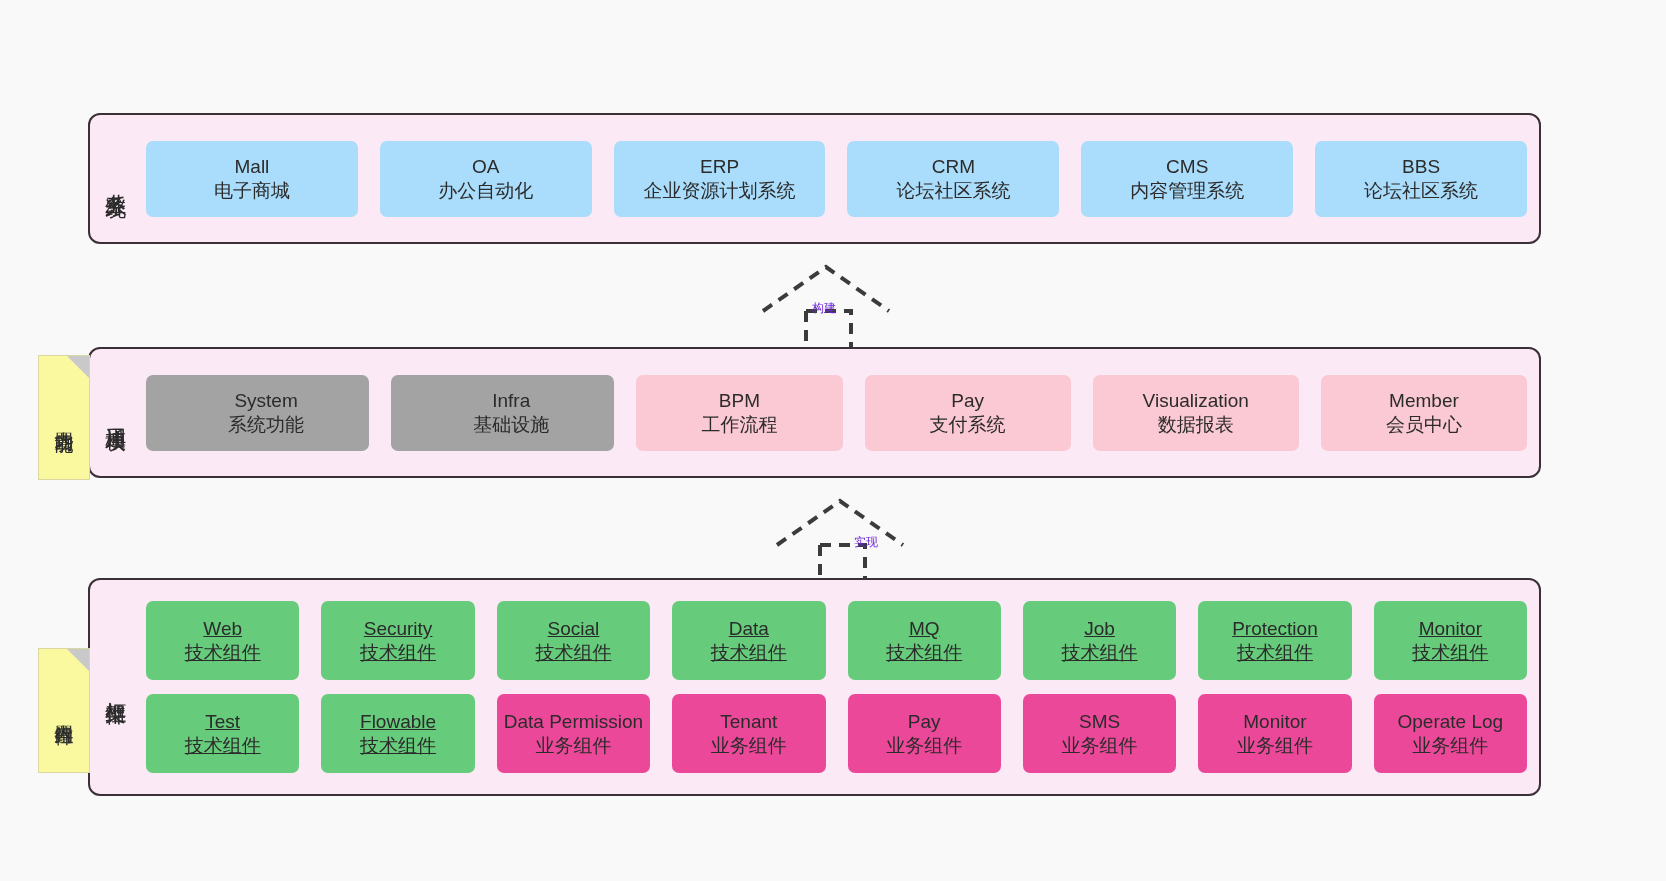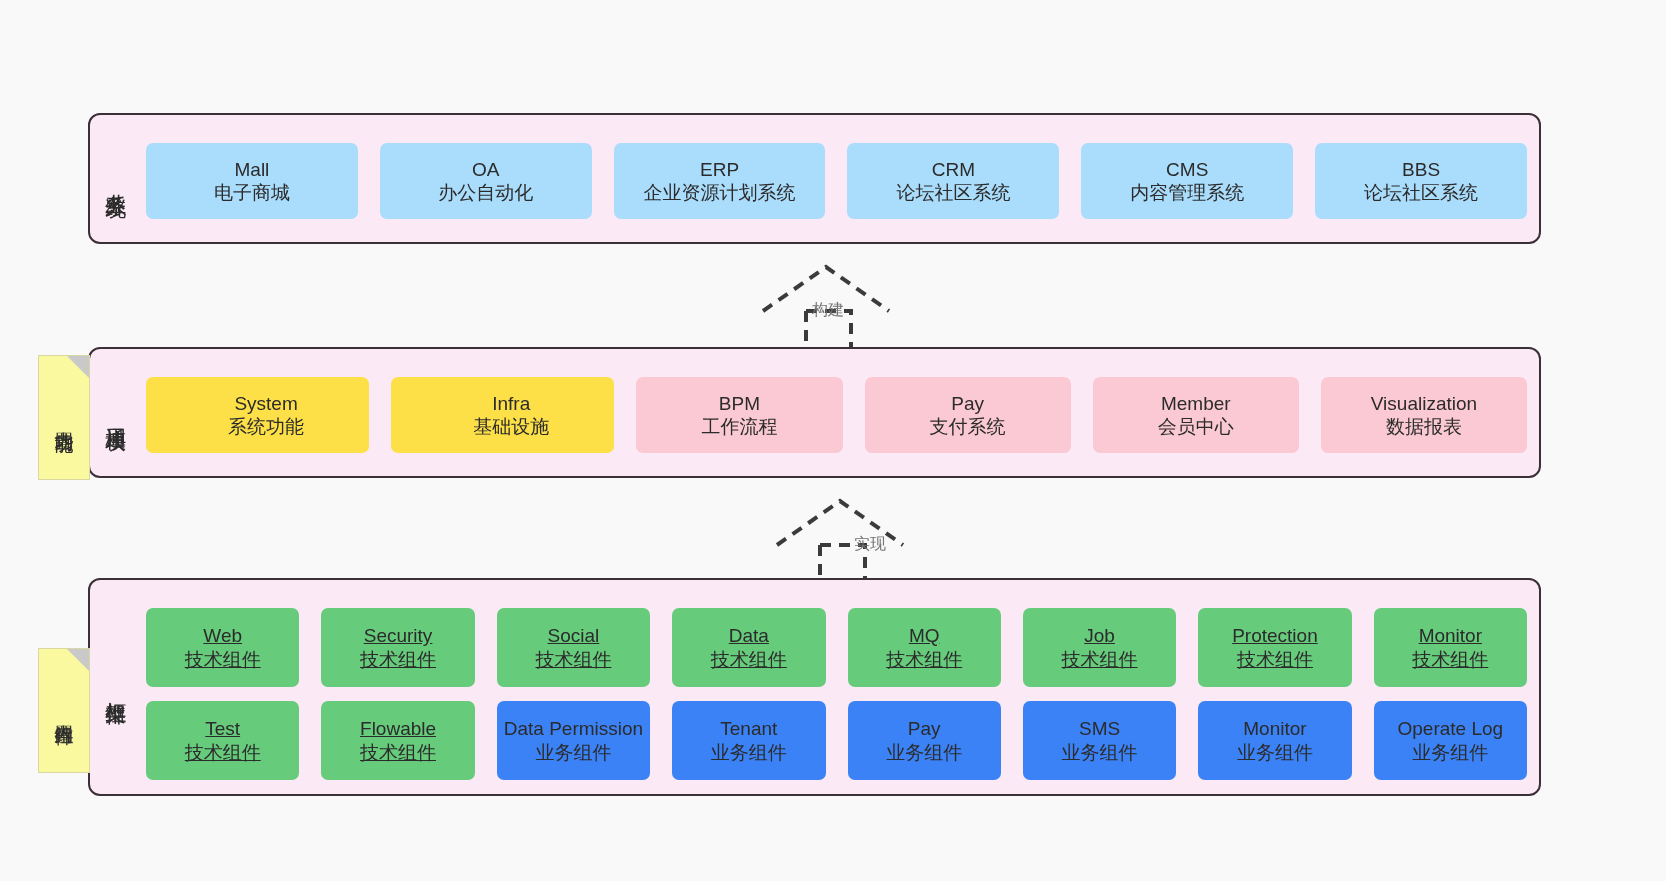--- a/index.html
+++ b/index.html
@@ -35,24 +35,23 @@
     color:#2b2b2b;
     writing-mode:vertical-rl;
     text-orientation:upright;
     white-space:pre;
     user-select:none;
   }
   .layer-body{
     flex:1 1 auto;
     display:flex;
     flex-direction:column;
-    justify-content:flex-start;
+    justify-content:center;
     padding:0 12px 0 4px;
     gap:18px;
-    margin-top:28px;
   }
   .row{
     display:flex;
     gap:22px;
     align-items:stretch;
   }
   .cell{
     flex:1 1 0;
     border-radius:7px;
     display:flex;
@@ -65,24 +64,24 @@
     color:#2b2b2b;
     box-sizing:border-box;
     padding:6px 4px;
     min-width:0;
   }
   .cell .l1{white-space:normal;}
   .cell .l2{white-space:normal;}
 
   
   .c-blue       {background:#aadcfb;}
-  .c-red        {background:#fde047;padding-left:21px;}
+  .c-red        {background:#a3a3a3;padding-left:21px;}
   .c-pink       {background:#fbc9d3;}
   .c-green      {background:#66cb7b;text-decoration:underline;}
-  .c-greenlight {background:#3b82f6;}
+  .c-greenlight {background:#ec4899;}
 
   
   .note{
     position:absolute;
     background:#fbf9a0;
     border:1px solid #d9d7a2;
     box-sizing:border-box;
     display:flex;
     align-items:center;
     justify-content:center;
@@ -101,22 +100,22 @@
     width:0;height:0;
     border-left:22px solid transparent;
     border-top:22px solid #c9c9c9;
   }
 
   
   .conn{position:absolute;}
   .conn svg{display:block;overflow:visible;}
   .conn-label{
     position:absolute;
-    font-size:16px;
-    color:#737373;
+    font-size:12px;
+    color:#6d28d9;
     background:transparent;
     white-space:nowrap;
     user-select:none;
   }
 </style>
 </head>
 <body>
 
 <div class="canvas">
 
@@ -175,26 +174,26 @@
         </div>
         <div class="cell c-pink">
           <span class="l1">BPM</span>
           <span class="l2">工作流程</span>
         </div>
         <div class="cell c-pink">
           <span class="l1">Pay</span>
           <span class="l2">支付系统</span>
         </div>
         <div class="cell c-pink">
+          <span class="l1">Visualization</span>
+          <span class="l2">数据报表</span>
+        </div>
+        <div class="cell c-pink">
           <span class="l1">Member</span>
           <span class="l2">会员中心</span>
-        </div>
-        <div class="cell c-pink">
-          <span class="l1">Visualization</span>
-          <span class="l2">数据报表</span>
         </div>
       </div>
     </div>
   </div>
 
   <div class="note" style="left:38px;top:355px;width:52px;height:125px;">
     <span class="fold"></span>
     <span>内置功能</span>
   </div>
 

